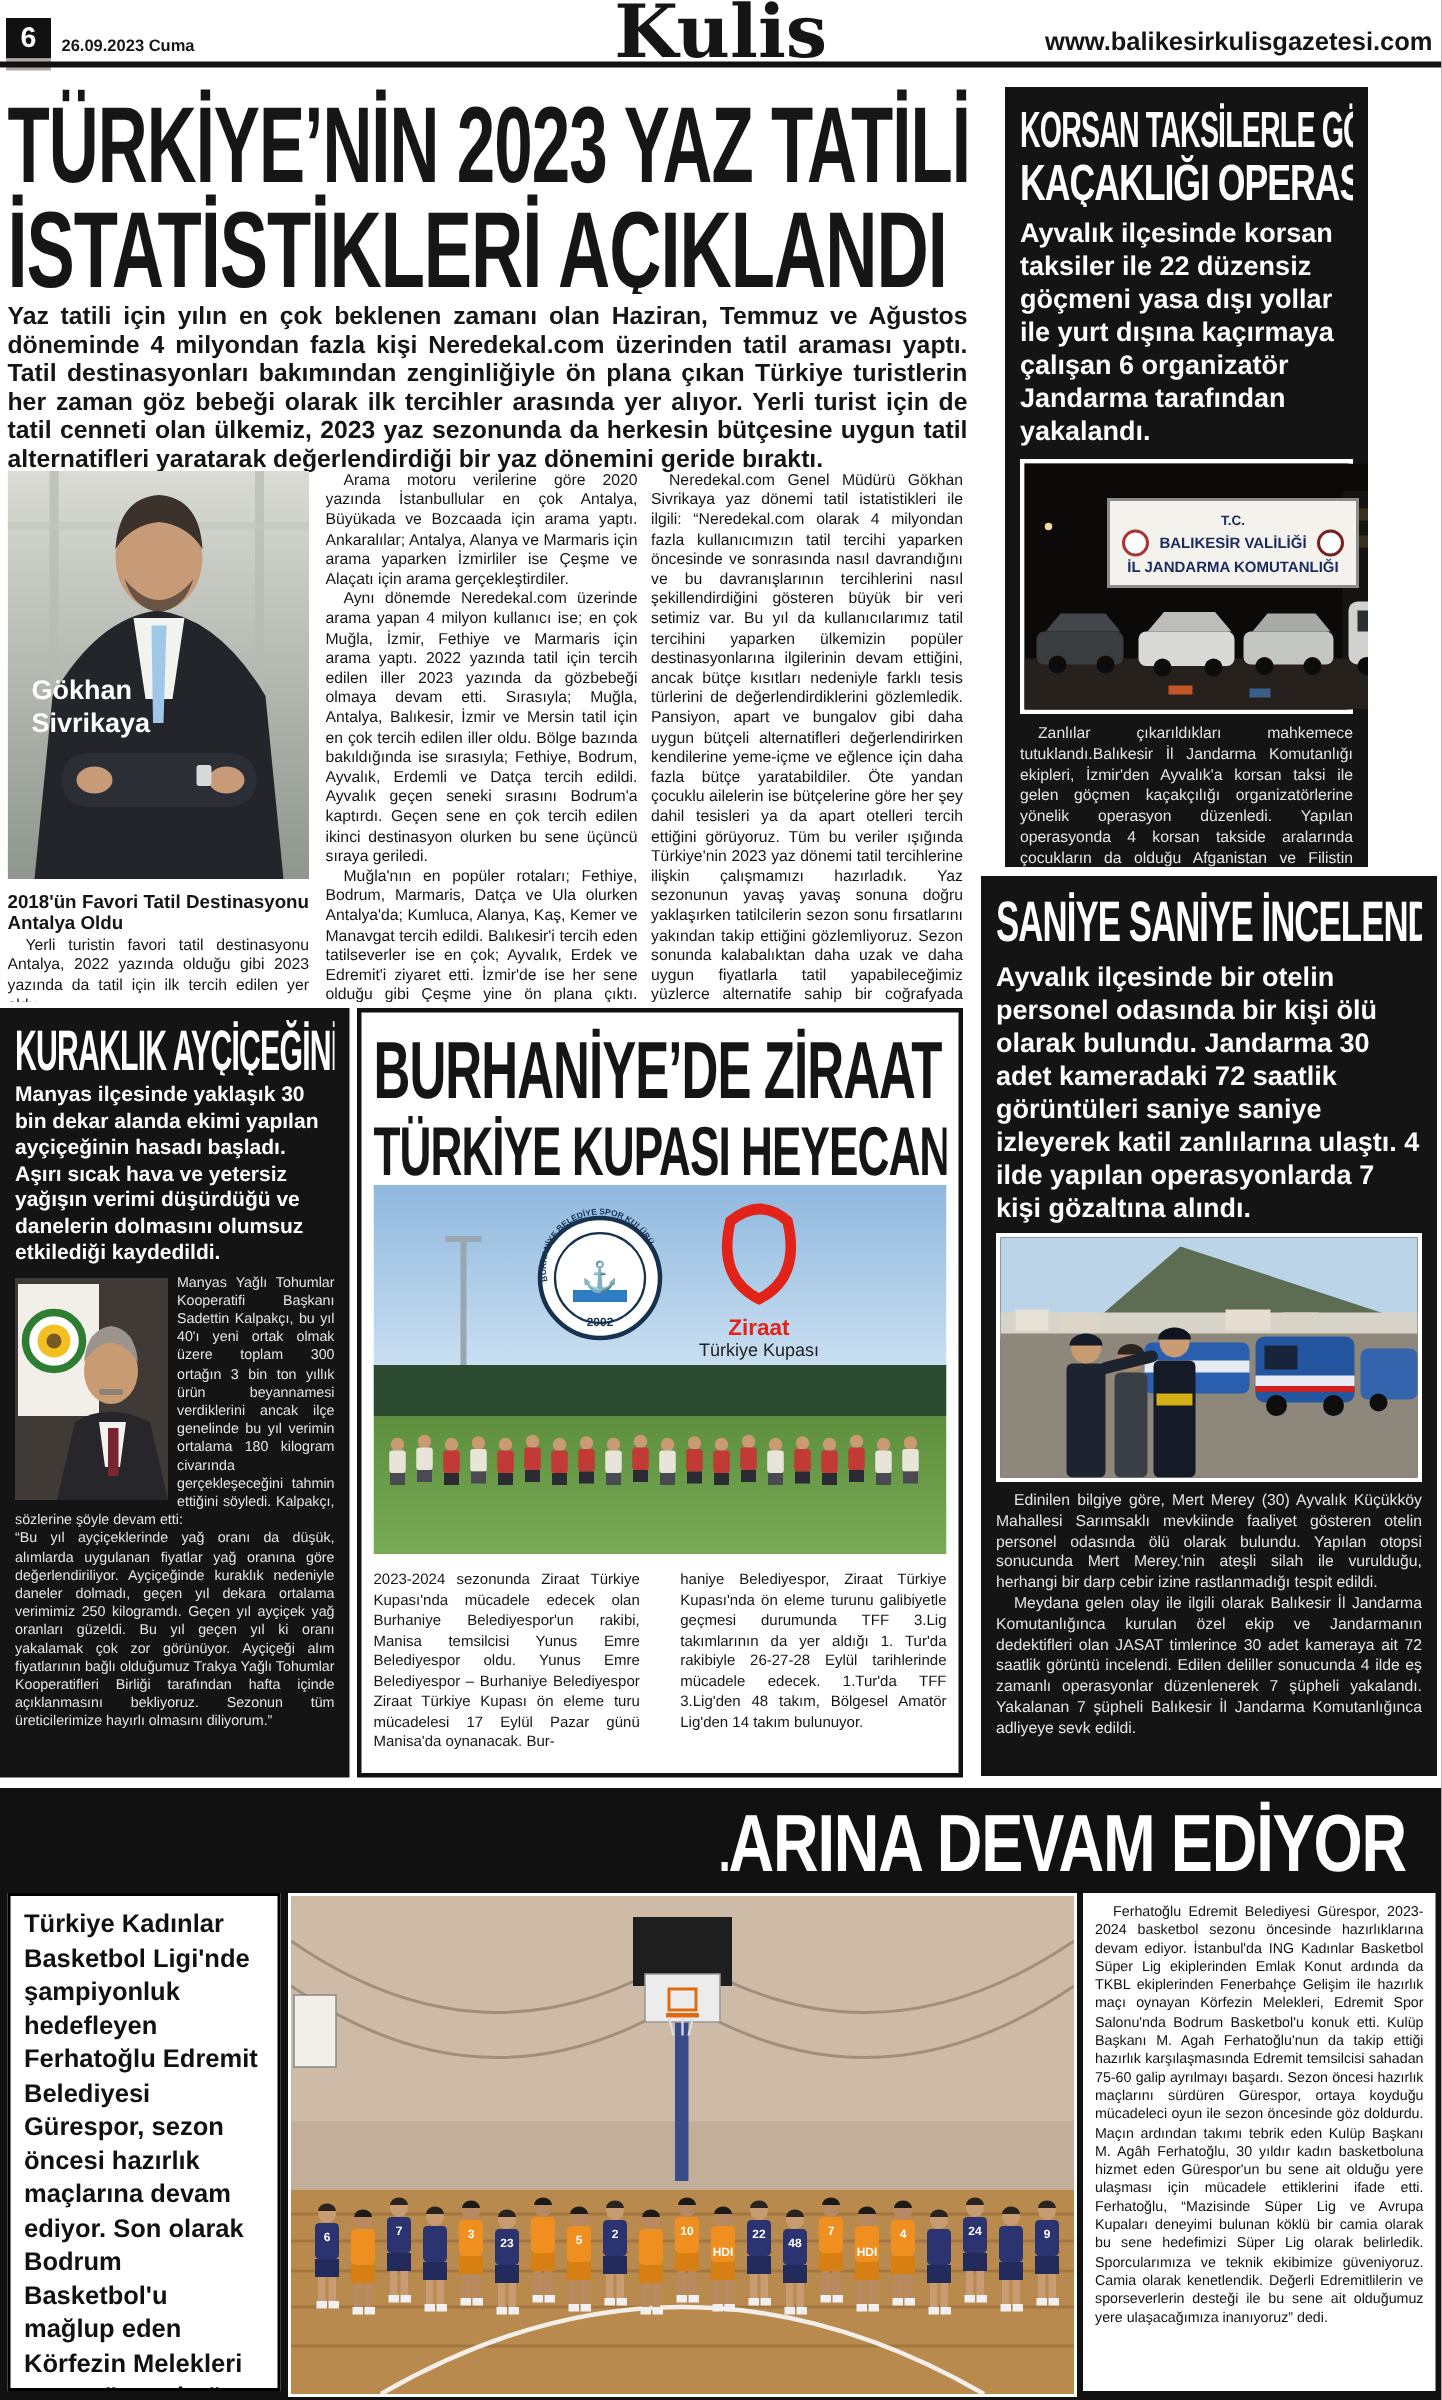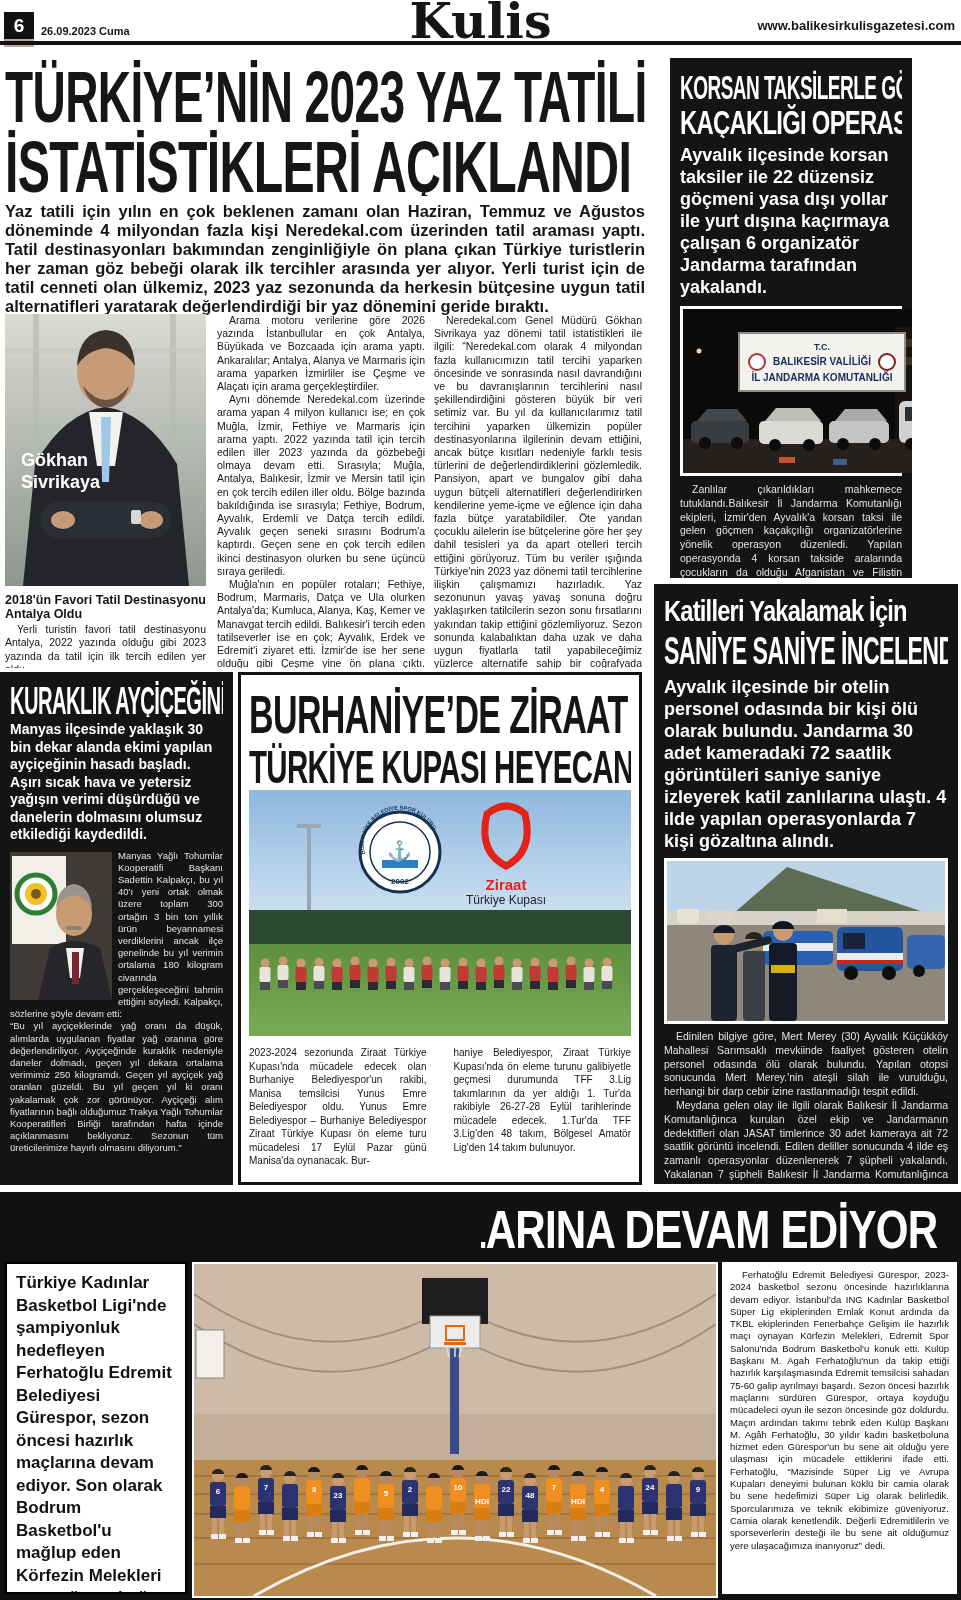--- a/index.html
+++ b/index.html
@@ -5,21 +5,21 @@
   html,body{margin:0;padding:0;background:#888;}
   .page{position:relative;width:961px;height:1600px;background:#fff;overflow:hidden;
         font-family:"Liberation Sans",sans-serif;color:#151515;}
   
   .pagenum{position:absolute;left:4px;top:12px;width:30px;height:27px;background:#111;color:#fff;
            font-weight:bold;font-size:19px;display:flex;align-items:center;justify-content:center;}
   .pagenum-strip{position:absolute;left:4px;top:39px;width:30px;height:8px;background:#b3a8a4;}
   .hdr-date{position:absolute;left:41px;top:25px;font-size:11px;font-weight:bold;}
   .masthead{position:absolute;left:50%;top:-8px;transform:translateX(-50%);
             font-family:"DejaVu Serif",serif;font-weight:bold;font-size:49px;letter-spacing:0px;}
-  .hdr-site{position:absolute;right:6px;top:18px;font-size:13px;font-weight:bold;}
+  .hdr-site{position:absolute;right:6px;top:18px;font-size:17px;font-weight:bold;}
   .hdr-rule{position:absolute;left:0;top:41px;width:961px;height:4px;background:#111;}
   
   .hl{overflow:hidden;}
   .cnd{display:inline-block;white-space:nowrap;font-weight:bold;transform-origin:0 0;letter-spacing:-1px;}
   
   .main-hl{position:absolute;left:5px;top:56px;width:642px;height:142px;color:#161616;}
   .main-hl .l{height:70px;}
   .main-hl .cnd{font-size:72px;}
   .main-lead{position:absolute;left:5px;top:202px;width:640px;font-size:16.5px;line-height:19px;
              font-weight:bold;text-align:justify;}
@@ -121,21 +121,21 @@
         <path d="M78,72 Q101,100 124,72 Q118,92 101,94 Q84,92 78,72 Z" fill="#4a3b31" opacity="0.75"></path>
       </g>
       <text x="16" y="152" font-size="18" font-weight="bold" fill="#fff">Gökhan</text>
       <text x="16" y="174" font-size="18" font-weight="bold" fill="#fff">Sivrikaya</text>
     </svg>
     <div class="col1-cap">2018'ün Favori Tatil Destinasyonu Antalya Oldu</div>
     <p class="ind">Yerli turistin favori tatil destinasyonu Antalya, 2022 yazında olduğu gibi 2023 yazında da tatil için ilk tercih edilen yer oldu.</p>
   </div>
 
   <div class="cols col2">
-    <p class="ind">Arama motoru verilerine göre 2026 yazında İstanbullular en çok Antalya, Büyükada ve Bozcaada için arama yaptı. Ankaralılar; Antalya, Alanya ve Marmaris için arama yaparken İzmirliler ise Çeşme ve Alaçatı için arama gerçekleştirdiler.</p>
+    <p class="ind">Arama motoru verilerine göre 2020 yazında İstanbullular en çok Antalya, Büyükada ve Bozcaada için arama yaptı. Ankaralılar; Antalya, Alanya ve Marmaris için arama yaparken İzmirliler ise Çeşme ve Alaçatı için arama gerçekleştirdiler.</p>
     <p class="ind">Aynı dönemde Neredekal.com üzerinde arama yapan 4 milyon kullanıcı ise; en çok Muğla, İzmir, Fethiye ve Marmaris için arama yaptı. 2022 yazında tatil için tercih edilen iller 2023 yazında da gözbebeği olmaya devam etti. Sırasıyla; Muğla, Antalya, Balıkesir, İzmir ve Mersin tatil için en çok tercih edilen iller oldu. Bölge bazında bakıldığında ise sırasıyla; Fethiye, Bodrum, Ayvalık, Erdemli ve Datça tercih edildi. Ayvalık geçen seneki sırasını Bodrum'a kaptırdı. Geçen sene en çok tercih edilen ikinci destinasyon olurken bu sene üçüncü sıraya geriledi.</p>
     <p class="ind">Muğla'nın en popüler rotaları; Fethiye, Bodrum, Marmaris, Datça ve Ula olurken Antalya'da; Kumluca, Alanya, Kaş, Kemer ve Manavgat tercih edildi. Balıkesir'i tercih eden tatilseverler ise en çok; Ayvalık, Erdek ve Edremit'i ziyaret etti. İzmir'de ise her sene olduğu gibi Çeşme yine ön plana çıktı. Tatilseverlerin 2022 yılında başlayan Seferihisar ilgisi bu sene de devam etti.</p>
   </div>
 
   <div class="cols col3">
     <p class="ind">Neredekal.com Genel Müdürü Gökhan Sivrikaya yaz dönemi tatil istatistikleri ile ilgili: “Neredekal.com olarak 4 milyondan fazla kullanıcımızın tatil tercihi yaparken öncesinde ve sonrasında nasıl davrandığını ve bu davranışlarının tercihlerini nasıl şekillendirdiğini gösteren büyük bir veri setimiz var. Bu yıl da kullanıcılarımız tatil tercihini yaparken ülkemizin popüler destinasyonlarına ilgilerinin devam ettiğini, ancak bütçe kısıtları nedeniyle farklı tesis türlerini de değerlendirdiklerini gözlemledik. Pansiyon, apart ve bungalov gibi daha uygun bütçeli alternatifleri değerlendirirken kendilerine yeme-içme ve eğlence için daha fazla bütçe yaratabildiler. Öte yandan çocuklu ailelerin ise bütçelerine göre her şey dahil tesisleri ya da apart otelleri tercih ettiğini görüyoruz. Tüm bu veriler ışığında Türkiye'nin 2023 yaz dönemi tatil tercihlerine ilişkin çalışmamızı hazırladık. Yaz sezonunun yavaş yavaş sonuna doğru yaklaşırken tatilcilerin sezon sonu fırsatlarını yakından takip ettiğini gözlemliyoruz. Sezon sonunda kalabalıktan daha uzak ve daha uygun fiyatlarla tatil yapabileceğimiz yüzlerce alternatife sahip bir coğrafyada yaşıyoruz. Bu noktada tatilseverleri bu alternatiflerle buluşturmaktan mutluyuz.” dedi.</p>
   </div>
 
   <div class="blk korsan">
     <div class="l hl whl"><span class="cnd" style="transform:scaleX(0.56)">KORSAN TAKSİLERLE GÖÇMEN</span></div>
@@ -183,21 +183,20 @@
         <rect x="96" y="148" width="16" height="6" fill="#c2562a"></rect>
           <rect x="150" y="150" width="14" height="6" fill="#3a5f8a"></rect>
       </svg>
     </div>
     <div class="body">
       <p class="ind">Zanlılar çıkarıldıkları mahkemece tutuklandı.Balıkesir İl Jandarma Komutanlığı ekipleri, İzmir'den Ayvalık'a korsan taksi ile gelen göçmen kaçakçılığı organizatörlerine yönelik operasyon düzenledi. Yapılan operasyonda 4 korsan takside aralarında çocukların da olduğu Afganistan ve Filistin uyruklu 22 göçmen yakalandı. Şüphelilerin araçlarında yapılan aramalarda 10 adet can simidi, 3 adet can yeleği, 3 adet pompa ve 17 bin Türk Lirası para ele geçirildi. Olaya karışan organizatörler çıkarıldıkları mahkemece tutuklanarak cezaevine gönderildi.</p>
     </div>
   </div>
 
   <div class="blk katiller">
-    <div class="hl whl" style="height:36px"><span class="cnd" style="font-size:30px;transform:scaleX(0.79)">Katilleri Yakalamak İçin</span></div>
     <div class="hl whl" style="height:42px"><span class="cnd" style="font-size:38px;transform:scaleX(0.61)">SANİYE SANİYE İNCELENDİ</span></div>
     <div class="lead-w">Ayvalık ilçesinde bir otelin personel odasında bir kişi ölü olarak bulundu. Jandarma 30 adet kameradaki 72 saatlik görüntüleri saniye saniye izleyerek katil zanlılarına ulaştı. 4 ilde yapılan operasyonlarda 7 kişi gözaltına alındı.</div>
     <div class="pframe" style="margin-top:6px">
       <svg width="278" height="160" viewBox="0 0 278 160">
         <rect width="278" height="64" fill="#bcd4e8"></rect>
         <polygon points="120,6 278,58 60,58" fill="#5c6d53"></polygon>
         <rect x="0" y="50" width="278" height="18" fill="#d8d3c8"></rect>
         <rect x="10" y="48" width="22" height="14" fill="#e8e2d6"></rect>
           <rect x="40" y="50" width="26" height="12" fill="#ddd6c8"></rect>
         <rect x="150" y="48" width="30" height="14" fill="#e4ddd0"></rect>

